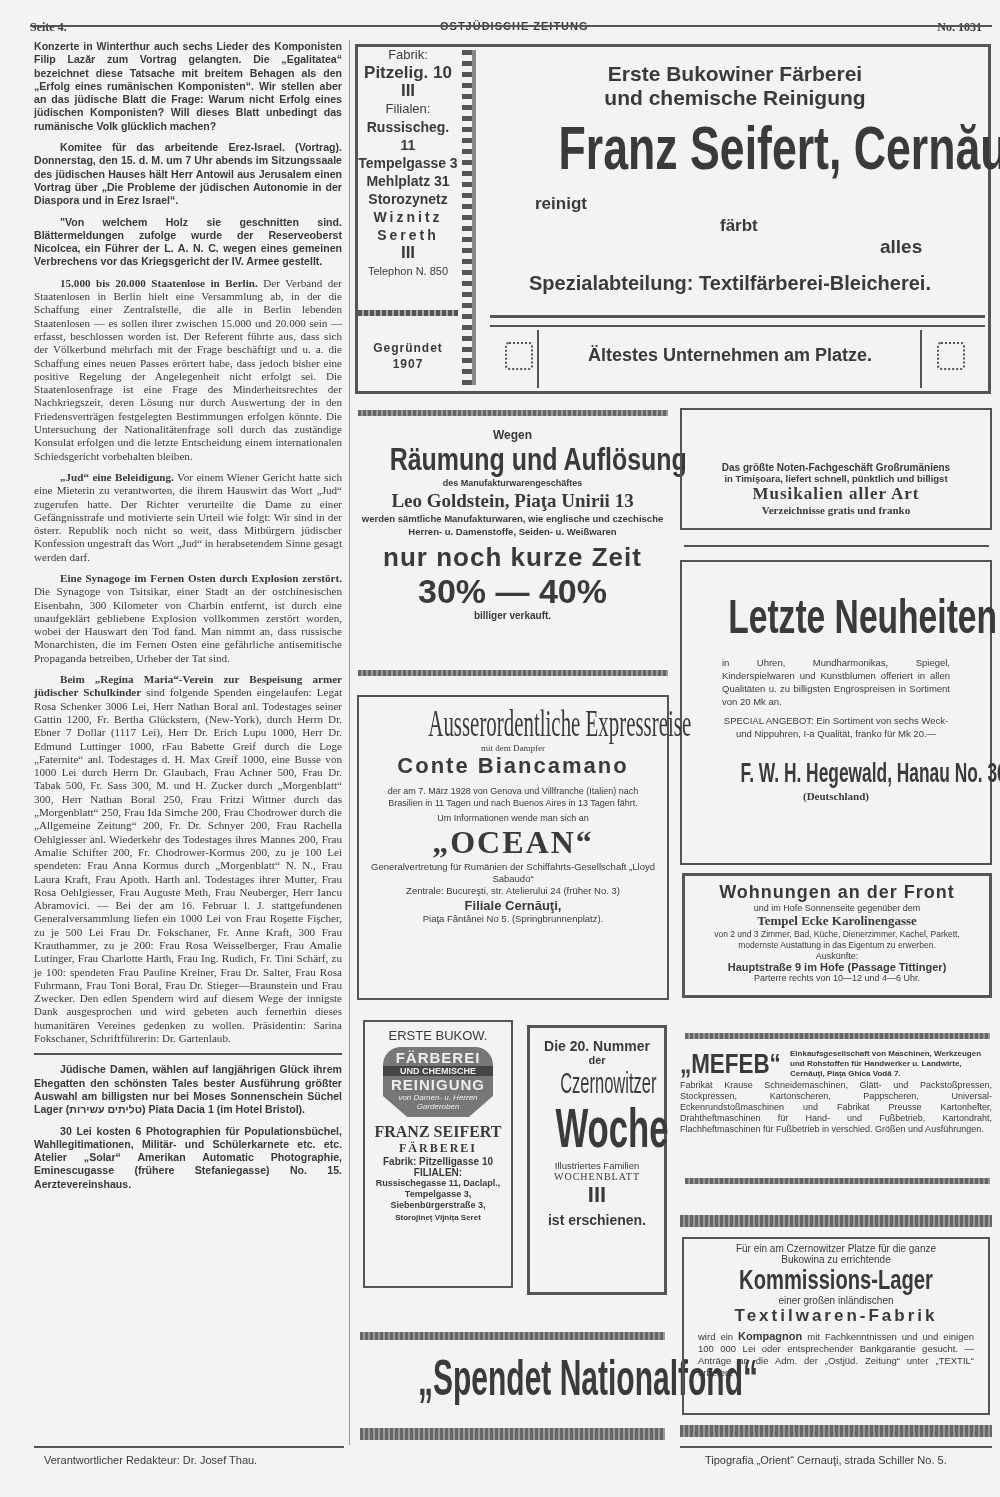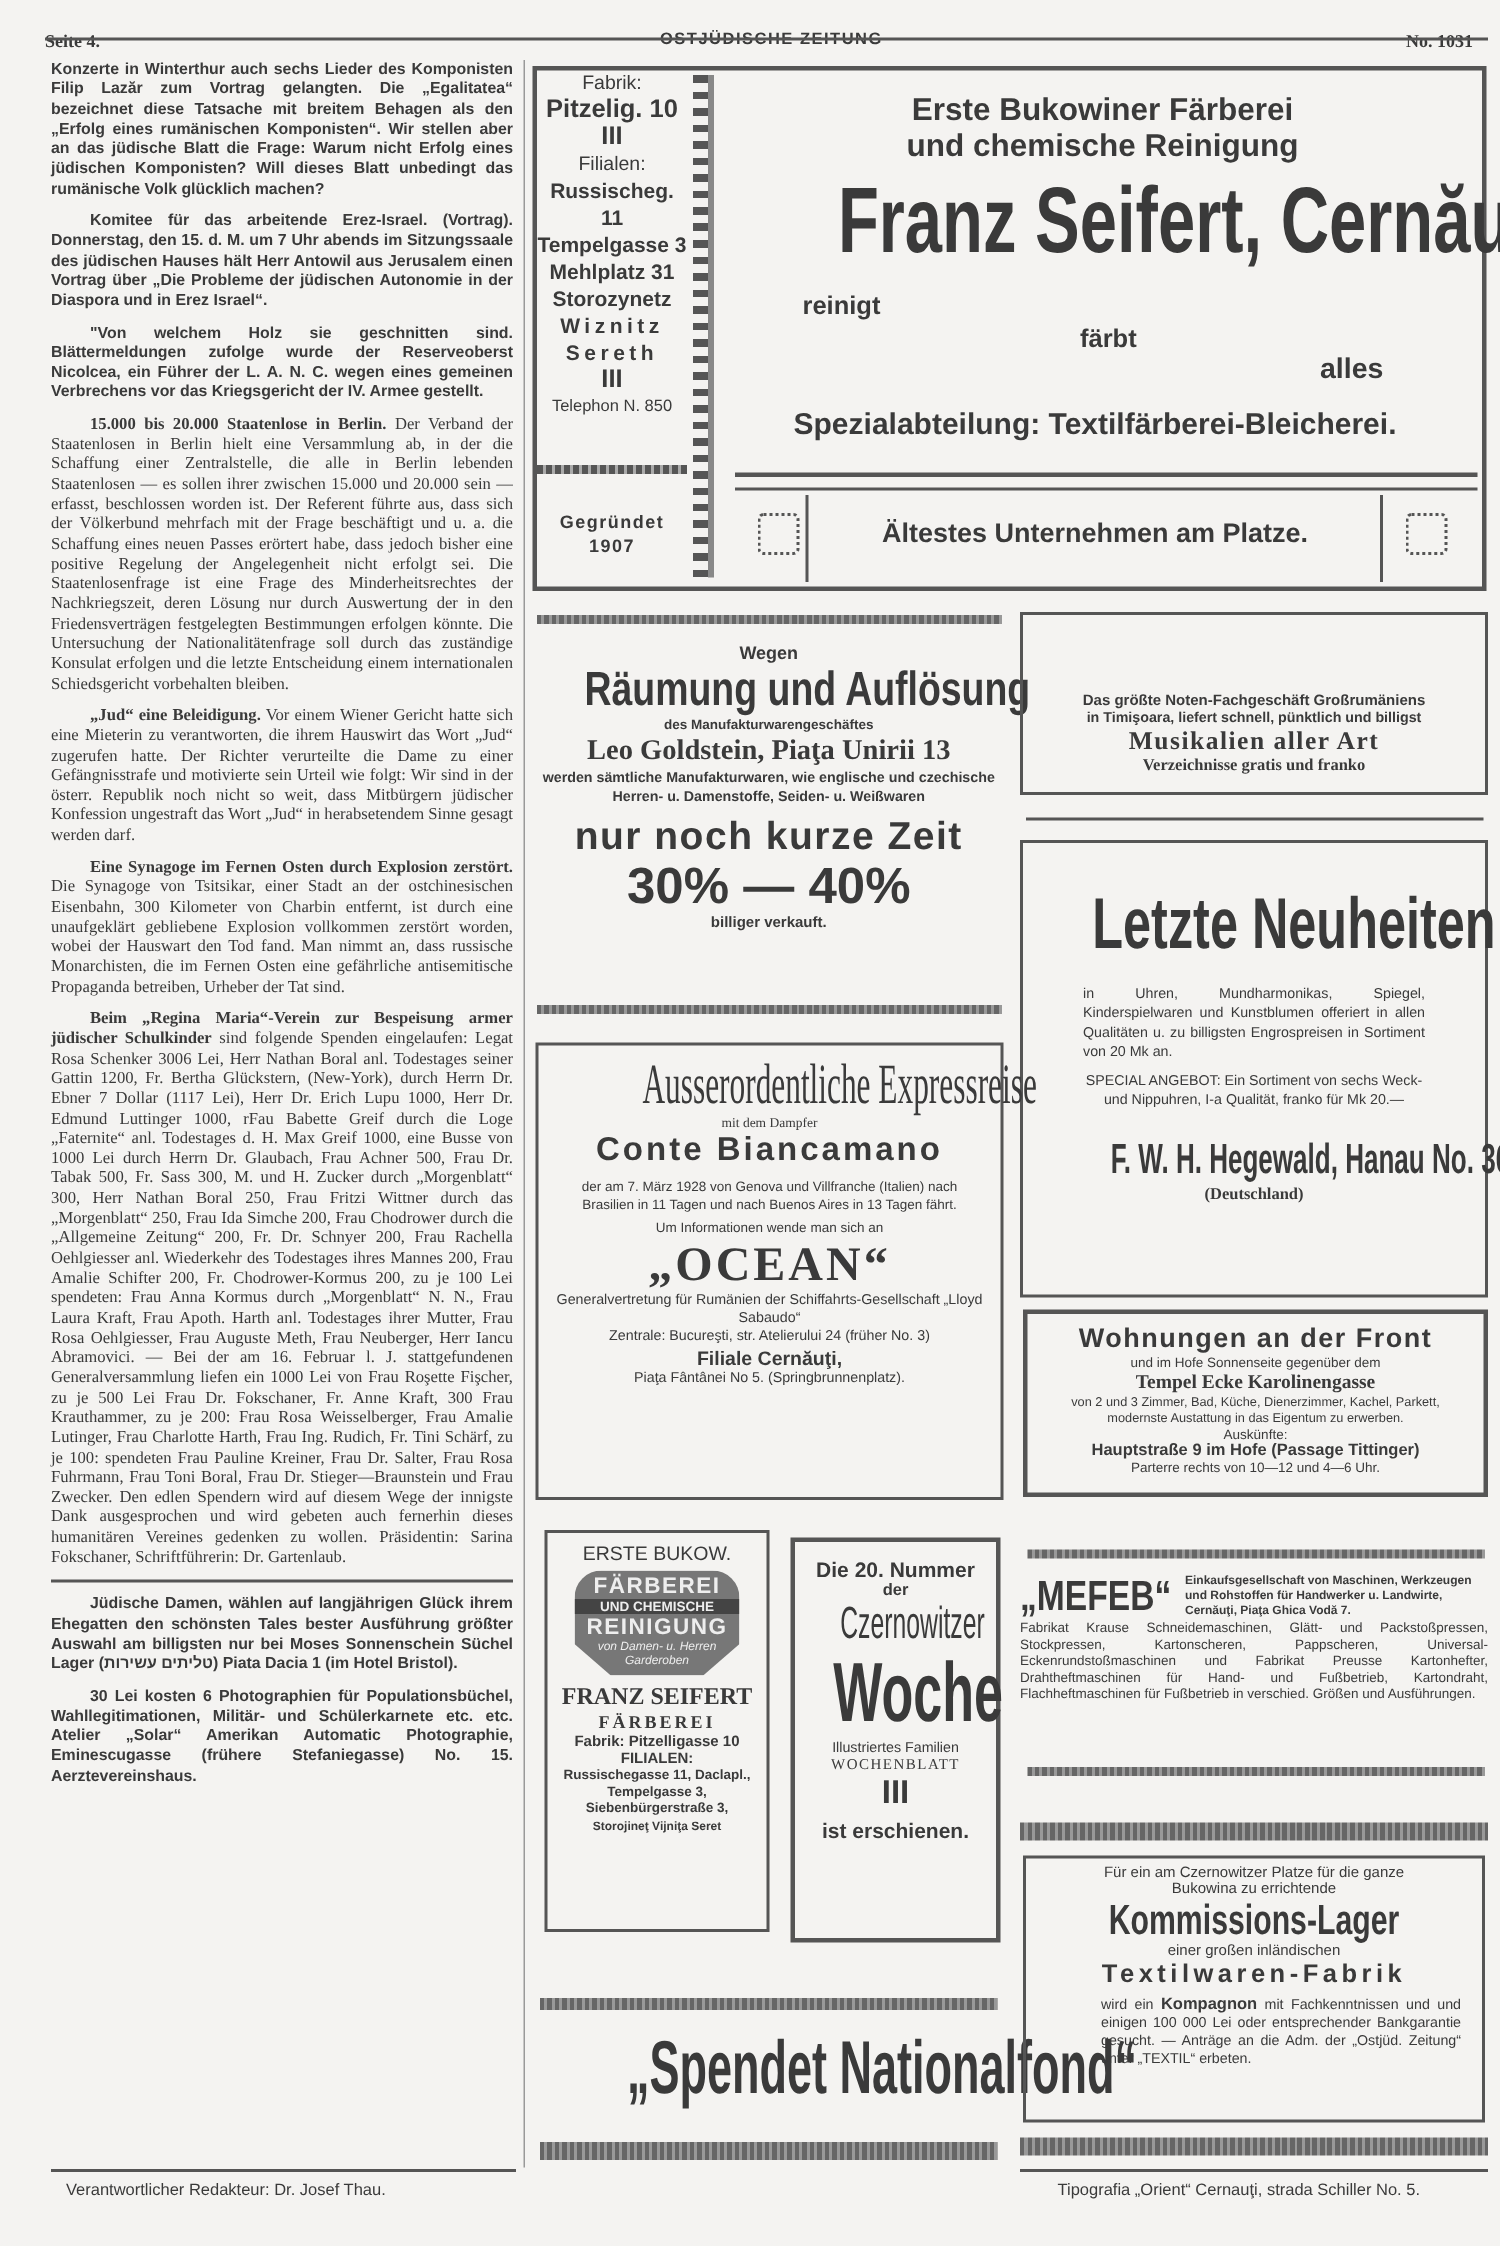--- a/index.html
+++ b/index.html
@@ -212,20 +212,20 @@
 
   <div class="stripe" style="left:680px;top:1215px;width:312px;height:12px;"></div>
   <div class="box" style="left:682px;top:1237px;width:308px;height:178px;">
     <div class="ctr" style="font-size:10px;font-family:'Liberation Sans',sans-serif;margin-top:4px;">Für ein am Czernowitzer Platze für die ganze</div>
     <div class="ctr" style="font-size:10px;font-family:'Liberation Sans',sans-serif;">Bukowina zu errichtende</div>
     <div class="ctr" style="height:30px;">
         <span class="cond" style="font-size:28px;line-height:30px;transform:scaleX(0.72);">Kommissions-Lager</span>
       </div>
     <div class="ctr" style="font-size:10px;font-family:'Liberation Sans',sans-serif;">einer großen inländischen</div>
     <div class="ctr sb" style="font-size:17px;letter-spacing:3px;">Textilwaren-Fabrik</div>
-    <div style="font-size:9.5px;line-height:12px;padding:4px 14px 0 14px;text-align:justify;font-family:'Liberation Sans',sans-serif;margin-left:36px;">
+    <div style="font-size:9.5px;line-height:12px;padding:4px 14px 0 14px;text-align:justify;font-family:'Liberation Sans',sans-serif;">
       <span>wird ein</span>
       <b style="font-size:11px;">Kompagnon</b><span> mit Fachkenntnissen und und einigen 100 000 Lei oder entsprechender Bankgarantie gesucht. — Anträge an die Adm. der „Ostjüd. Zeitung“ unter „TEXTIL“ erbeten.</span>
     </div>
   </div>
   <div class="stripe" style="left:680px;top:1425px;width:312px;height:12px;"></div>
 
 </div>
 
 </body></html>

